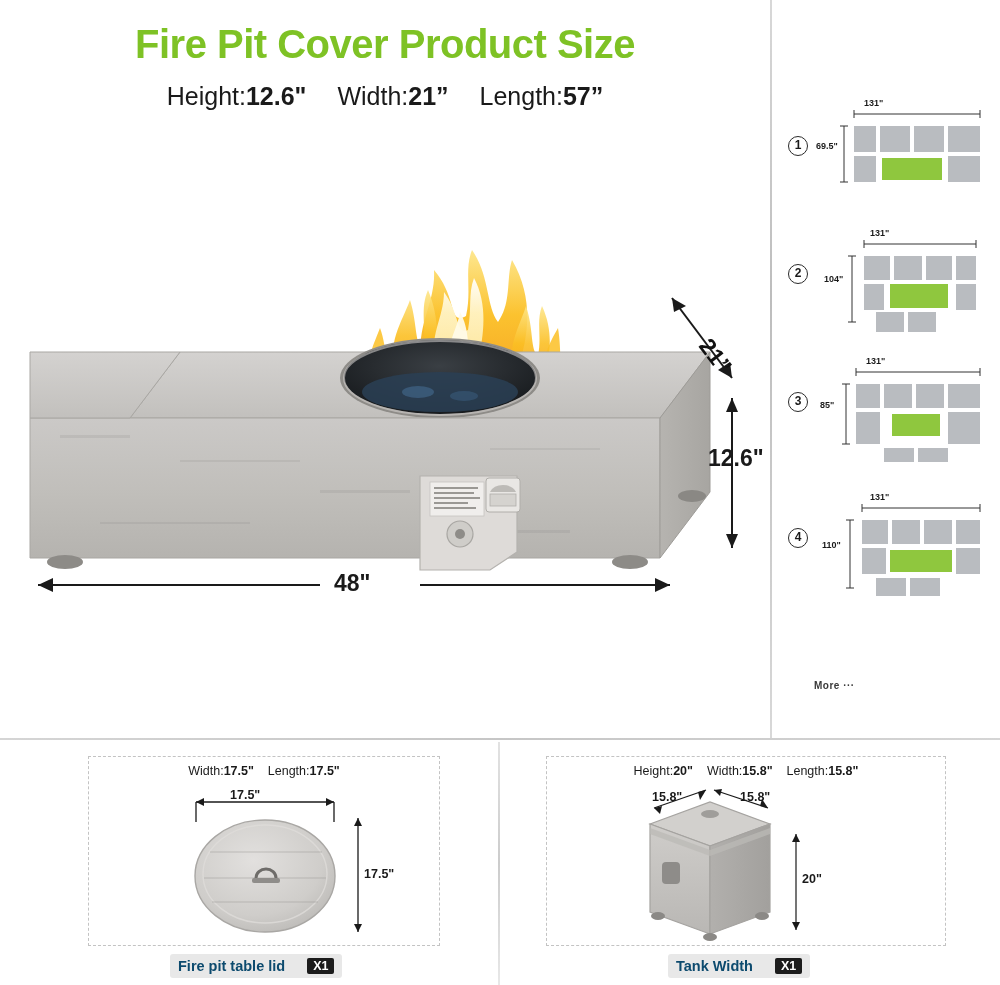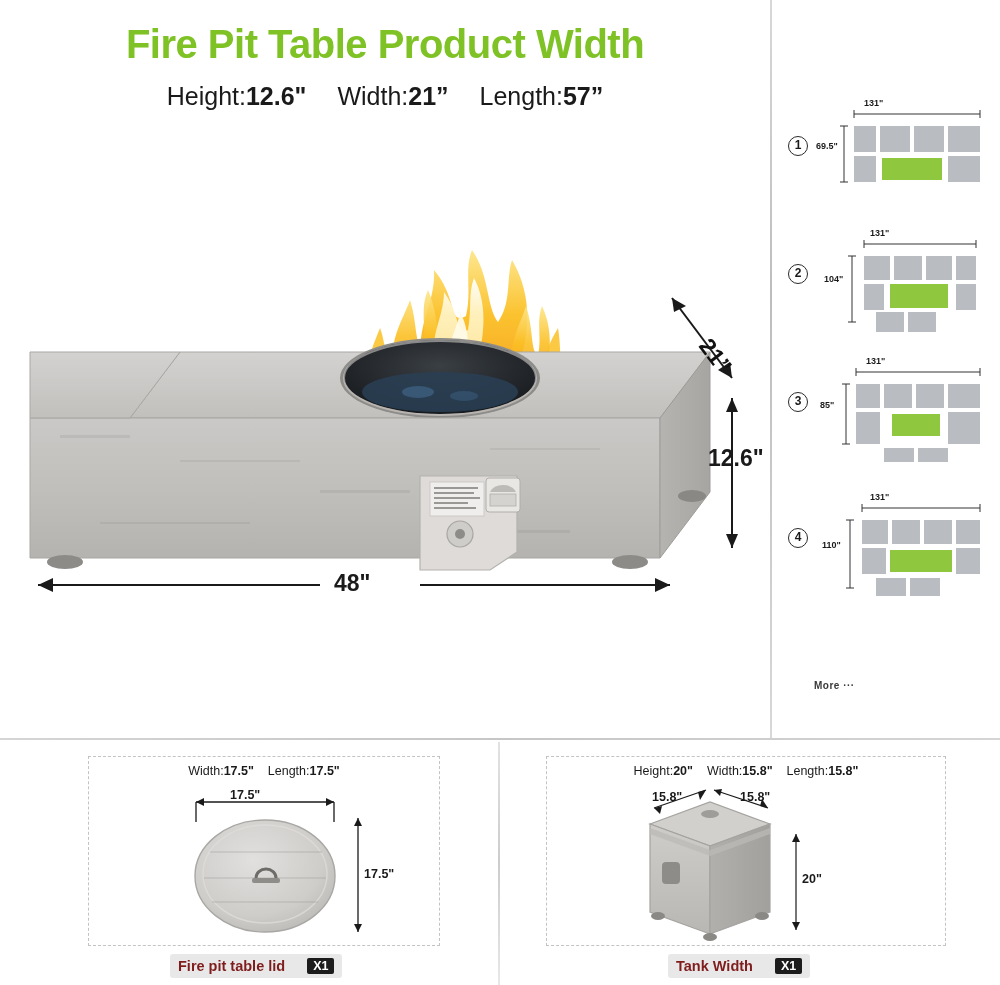--- a/index.html
+++ b/index.html
@@ -82,41 +82,41 @@
   }
   .cap-line {
     position:absolute; text-align:center; font-size:12.5px; color:#1a1a1a;
   }
   .cap-line .b { font-weight:bold; }
 
   .label-pill {
     position:absolute; background:#e8e8e8; border-radius:3px;
     height:24px; display:flex; align-items:center; padding:0 8px; gap:6px;
   }
-  .label-pill .txt { font-size:14.5px; font-weight:bold; color:#7f1d1d; }
+  .label-pill .txt { font-size:14.5px; font-weight:bold; color:#0c4a6e; }
   .qty {
     background:#1c1c1c; color:#fff; font-size:12.5px; font-weight:bold;
     padding:2px 6px; border-radius:2px; line-height:1;margin-left:16px;
   }
 
   .dim-text { position:absolute; font-size:12.5px; color:#1a1a1a; font-weight:bold; }
   svg { display:block; overflow:visible; }
 </style>
 </head>
 <body>
 
 <div id="root">
 
   <div class="v-divider"></div>
   <div class="h-divider"></div>
   <div class="v-divider-bottom"></div>
 
   <div id="main-panel">
 
-    <div id="page-title">Fire Pit Table Product Width</div>
+    <div id="page-title">Fire Pit Cover Product Size</div>
 
     <div id="dims-line">
       <span class="grp"><span class="lbl">Height:</span><span class="val">12.6"</span></span>
       <span class="grp"><span class="lbl">Width:</span><span class="val">21”</span></span>
       <span class="grp"><span class="lbl">Length:</span><span class="val">57”</span></span>
     </div>
 
     <div id="product-illustration">
       <svg width="730" height="470" viewBox="0 0 730 470">
         <defs>

